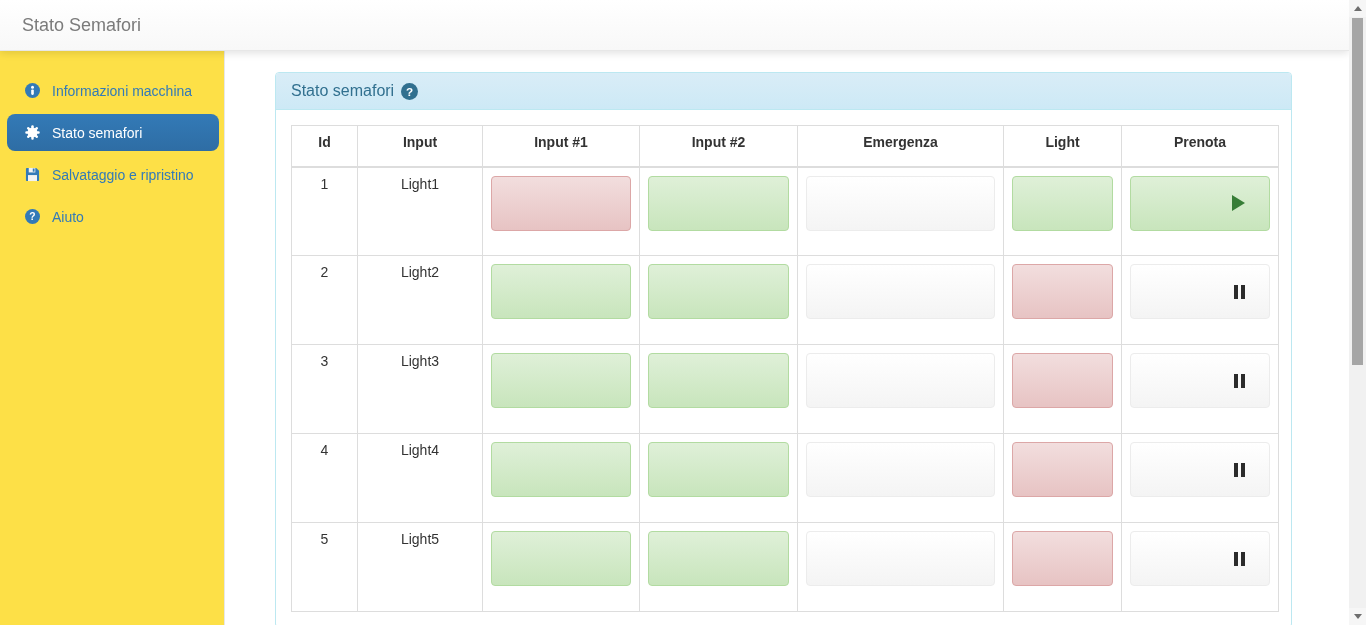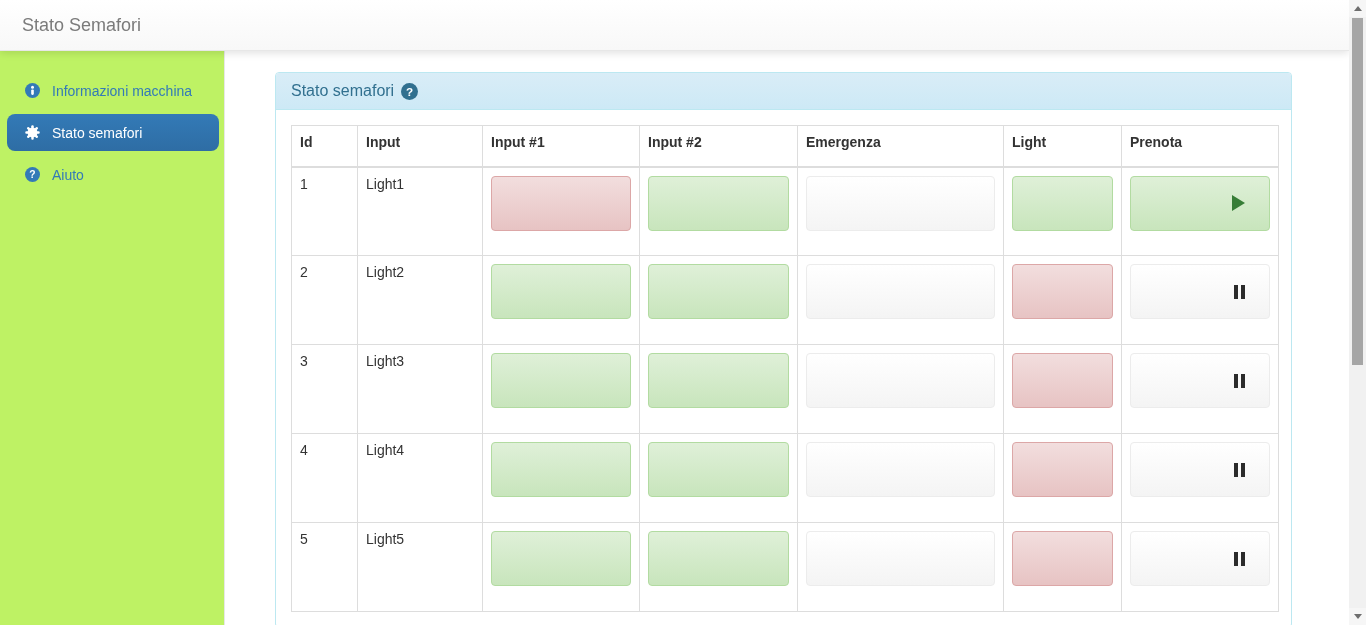--- a/index.html
+++ b/index.html
@@ -9,21 +9,21 @@
   
   .navbar { position:absolute; top:0; left:0; width:1349px; height:51px;
             background:linear-gradient(to bottom,#ffffff 0%,#f8f8f8 100%);
             border-bottom:1px solid #e7e7e7;
             box-shadow:0 2px 8px rgba(0,0,0,.12); z-index:5; }
   .navbar-brand { display:inline-block; padding:14px 15px 0 22px; font-size:18px;
                   color:#7b7b7b; line-height:22px; }
 
   
   .sidebar { position:absolute; top:51px; left:0; width:225px; height:574px;
-             background:#bef264; border-right:1px solid #e7e7e7; padding-top:21px; }
+             background:#fde047; border-right:1px solid #e7e7e7; padding-top:21px; }
   .side-item { display:flex; align-items:center; height:37px; margin:0 5px 5px 7px;
                padding-left:17px; border-radius:8px; cursor:pointer;
                color:#337ab7; font-size:14px; text-decoration:none; }
   .side-item .s-ico { width:16px; height:16px; display:flex; align-items:center;
                       justify-content:center; margin-right:12px; color:#337ab7; }
   .side-item.active { background:linear-gradient(to bottom,#337ab7 0%,#2e6da4 100%);
                       color:#fff; }
   .side-item.active .s-ico { color:#fff; }
   .s-ico svg { display:block; }
 
@@ -36,21 +36,21 @@
                    color:#31708f; padding:8px 15px; font-size:16px; line-height:20px;
                    border-bottom:1px solid #bce8f1; border-radius:3px 3px 0 0;
                    display:flex; align-items:center; }
   .panel-heading .ph-help { margin-left:7px; cursor:pointer; display:flex; }
   .panel-body { padding:15px; }
 
   
   table.status { width:987px; border-collapse:collapse; table-layout:fixed;
                  font-size:14px; color:#333; }
   table.status th, table.status td { border:1px solid #ddd; padding:8px;
-                 text-align:left; vertical-align:top; }
+                 text-align:center; vertical-align:top; }
   table.status th { font-weight:bold; border-bottom-width:2px; height:41px; }
   table.status tbody tr { height:89px; }
 
   .box { height:55px; border:1px solid transparent; border-radius:4px; }
   .box-success { background:linear-gradient(to bottom,#dff0d8 0%,#c8e5bc 100%);
                  border-color:#b2dba1; }
   .box-danger  { background:linear-gradient(to bottom,#f2dede 0%,#e7c3c3 100%);
                  border-color:#dca7a7; }
   .box-neutral { background:linear-gradient(to bottom,#ffffff 0%,#f4f4f4 100%);
                  border-color:#ececec; }
@@ -104,20 +104,31 @@
           <rect x="6.7" y="0.3" width="2.6" height="15.4" rx="1.1" transform="rotate(135 8 8)"></rect>
           <path fill-rule="evenodd" d="M8,2.7 A5.3,5.3 0 1,0 8.001,2.7 Z M8,5.7 A2.3,2.3 0 1,0 8.001,5.7 Z"></path>
         </g>
       </svg>
     </span>
     <span>Stato semafori</span>
   </a>
 
 
 
+  <a class="side-item">
+    <span class="s-ico">
+      <svg width="15" height="15" viewBox="0 0 16 16">
+        <path d="M1 2.2 C1 1.5 1.5 1 2.2 1 H12 L15 4 V13.8 C15 14.5 14.5 15 13.8 15 H2.2 C1.5 15 1 14.5 1 13.8 Z" fill="currentColor"></path>
+        <rect x="4" y="1" width="7" height="4.8" fill="#f2f2f2"></rect>
+        <rect x="8.3" y="1.6" width="1.9" height="3.4" fill="currentColor"></rect>
+        <rect x="3.2" y="8.6" width="9.6" height="6.4" fill="#f2f2f2"></rect>
+      </svg>
+    </span>
+    <span>Salvataggio e ripristino</span>
+  </a>
 
   <a class="side-item">
     <span class="s-ico">
       <svg width="15" height="15" viewBox="0 0 16 16">
           <circle cx="8" cy="8" r="8" fill="currentColor"></circle>
           <text x="8" y="11.8" text-anchor="middle" font-size="11" font-weight="bold" fill="#ffffff" font-family="Liberation Sans, sans-serif">?</text>
         </svg>
     </span>
     <span>Aiuto</span>
   </a>

